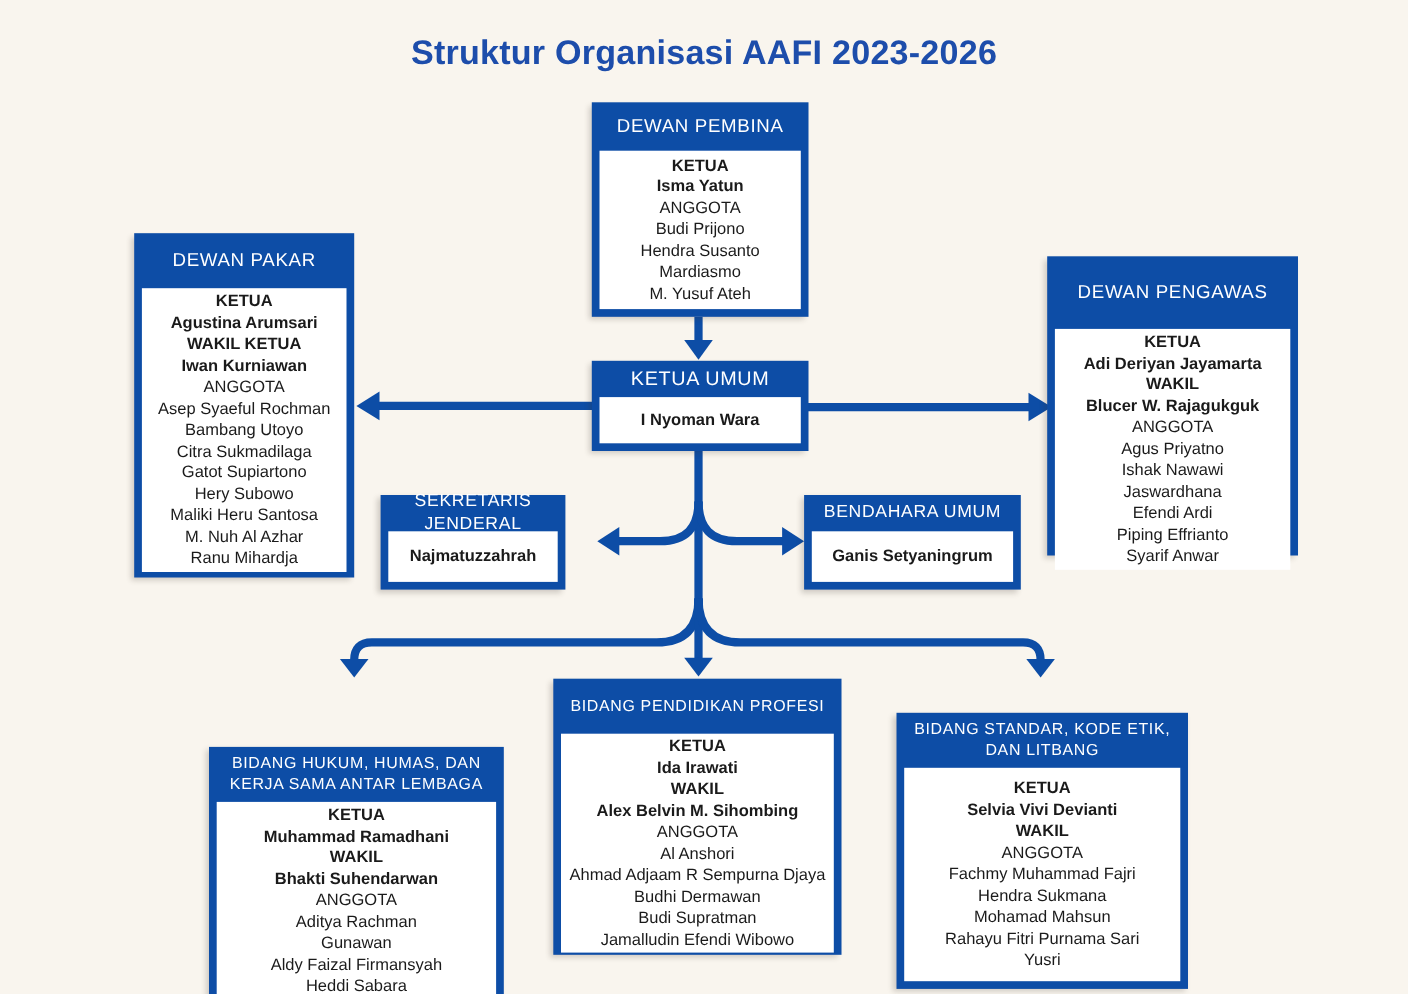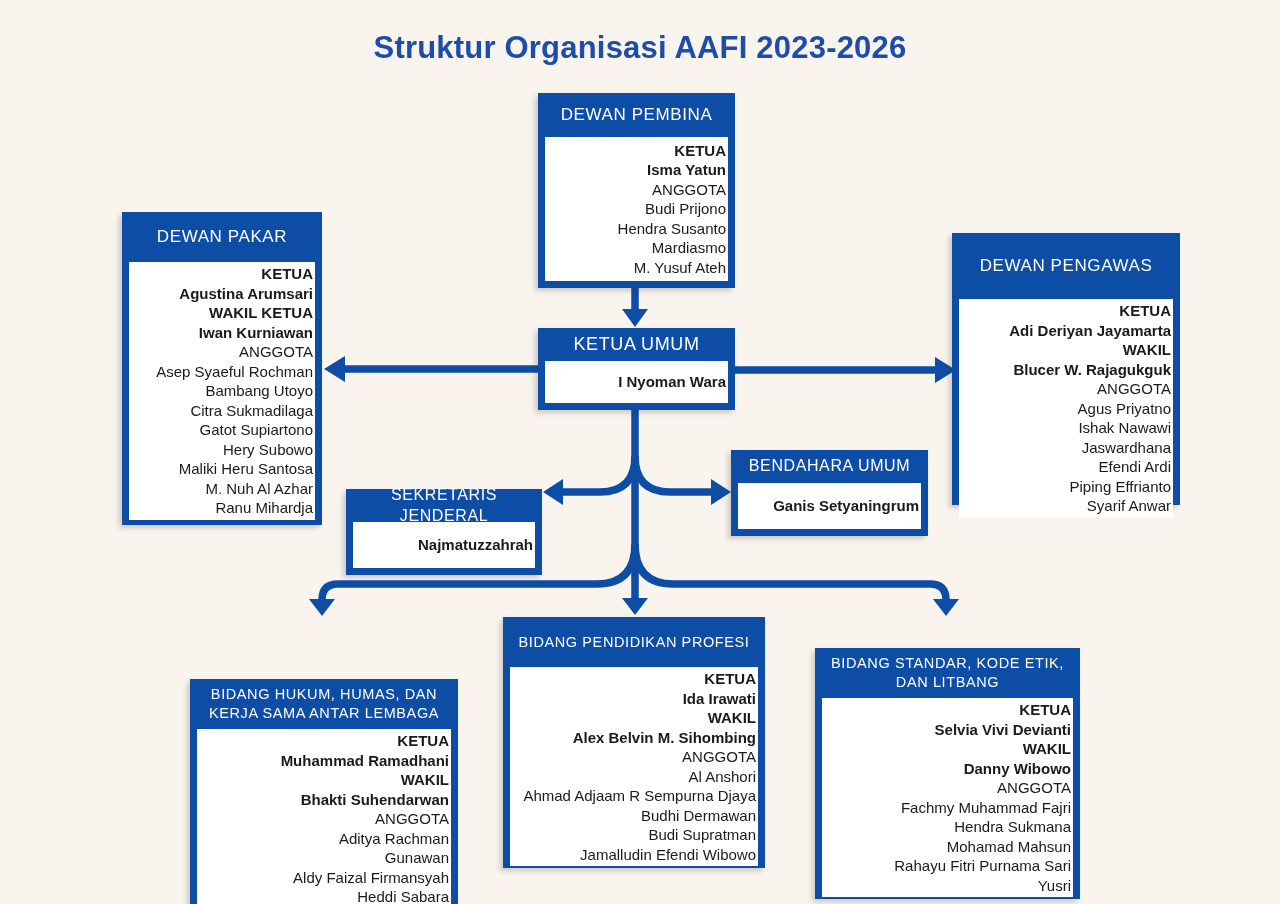--- a/index.html
+++ b/index.html
@@ -41,40 +41,40 @@
     line-height:1.3;
     padding:2px 6px;
     flex:0 0 auto;
   }
   .org-box .body{
     background:#fff;
     margin:0 7px 7px;
     flex:1 1 auto;
     display:flex;flex-direction:column;
     justify-content:center;
-    text-align:right;
+    text-align:center;
     color:var(--ink);
     font-size:15px;
     line-height:19.5px;
     padding:2px 2px;
   }
   .org-box .body .line{white-space:nowrap;}
   .org-box .body .bold{font-weight:bold;}
   
   .hdr-lg{font-size:17px;height:44px;}
   .hdr-md{font-size:16px;height:33px;}
   .hdr-sm{font-size:14.5px;height:50px;}
   #box-dewan-pembina      {left:538px;top:93px; width:197px;height:195px;}
   #box-dewan-pembina .hdr {height:44px;}
   #box-dewan-pakar        {left:122px;top:212px;width:200px;height:313px;}
   #box-dewan-pakar .hdr   {height:50px;text-align:center;}
   #box-dewan-pengawas     {left:952px;top:233px;width:228px;height:272px;}
   #box-dewan-pengawas .hdr{height:66px;}
   #box-ketua-umum         {left:538px;top:328px;width:197px;height:82px;}
-  #box-sekretaris         {left:346px;top:450px;width:196px;height:86px;margin-top:39px;}
+  #box-sekretaris         {left:346px;top:450px;width:168px;height:86px;}
   #box-bendahara          {left:731px;top:450px;width:197px;height:86px;}
   #box-bidang-hukum       {left:190px;top:651px;width:268px;height:248px;margin-top:28px;}
   #box-bidang-pendidikan  {left:503px;top:617px;width:262px;height:251px;}
   #box-bidang-standar     {left:815px;top:648px;width:265px;height:251px;}
 </style>
 </head>
 <body>
 
 <div class="canvas">
 
@@ -208,21 +208,20 @@
         <div class="line">Jamalludin Efendi Wibowo</div>
       </div>
   </div>
 
   <div class="org-box" id="box-bidang-standar">
     <div class="hdr hdr-sm">BIDANG STANDAR, KODE ETIK, DAN LITBANG</div>
     <div class="body">
         <div class="line bold">KETUA</div>
         <div class="line bold">Selvia Vivi Devianti</div>
         <div class="line bold">WAKIL</div>
-        <div class="line bold">Danny Wibowo</div>
         <div class="line">ANGGOTA</div>
         <div class="line">Fachmy Muhammad Fajri</div>
         <div class="line">Hendra Sukmana</div>
         <div class="line">Mohamad Mahsun</div>
         <div class="line">Rahayu Fitri Purnama Sari</div>
         <div class="line">Yusri</div>
       </div>
   </div>
 
 </div>

